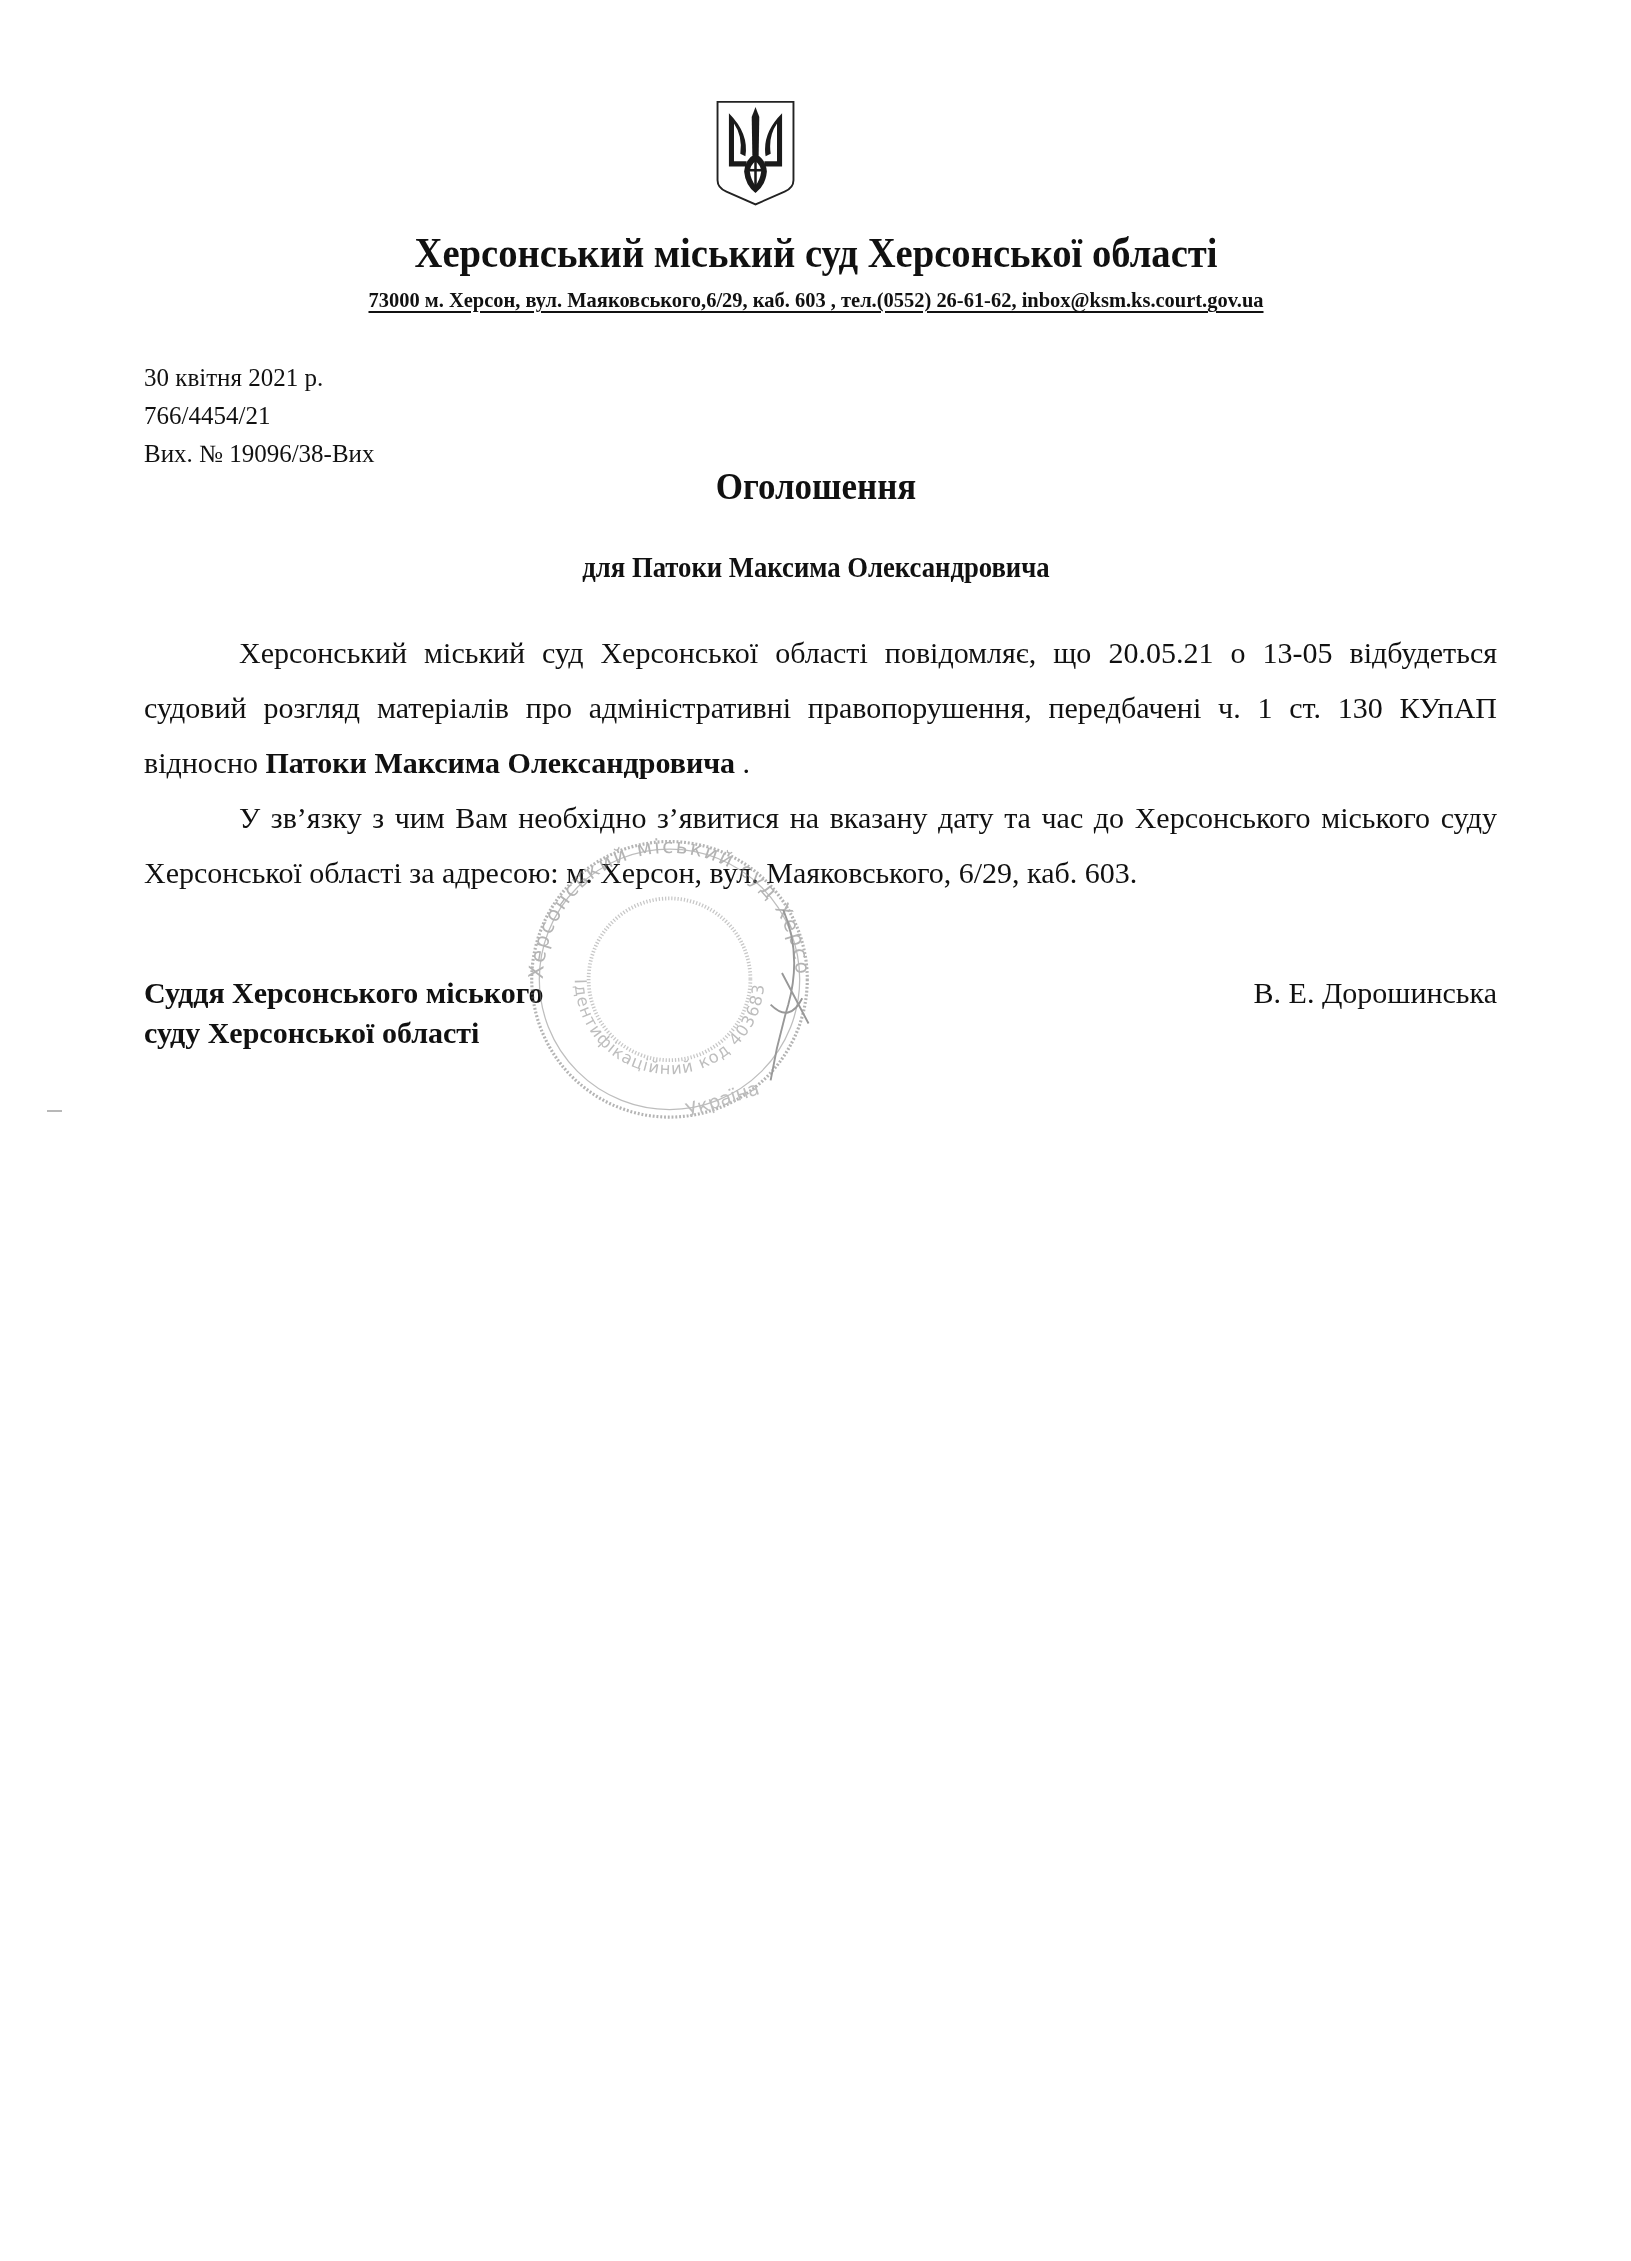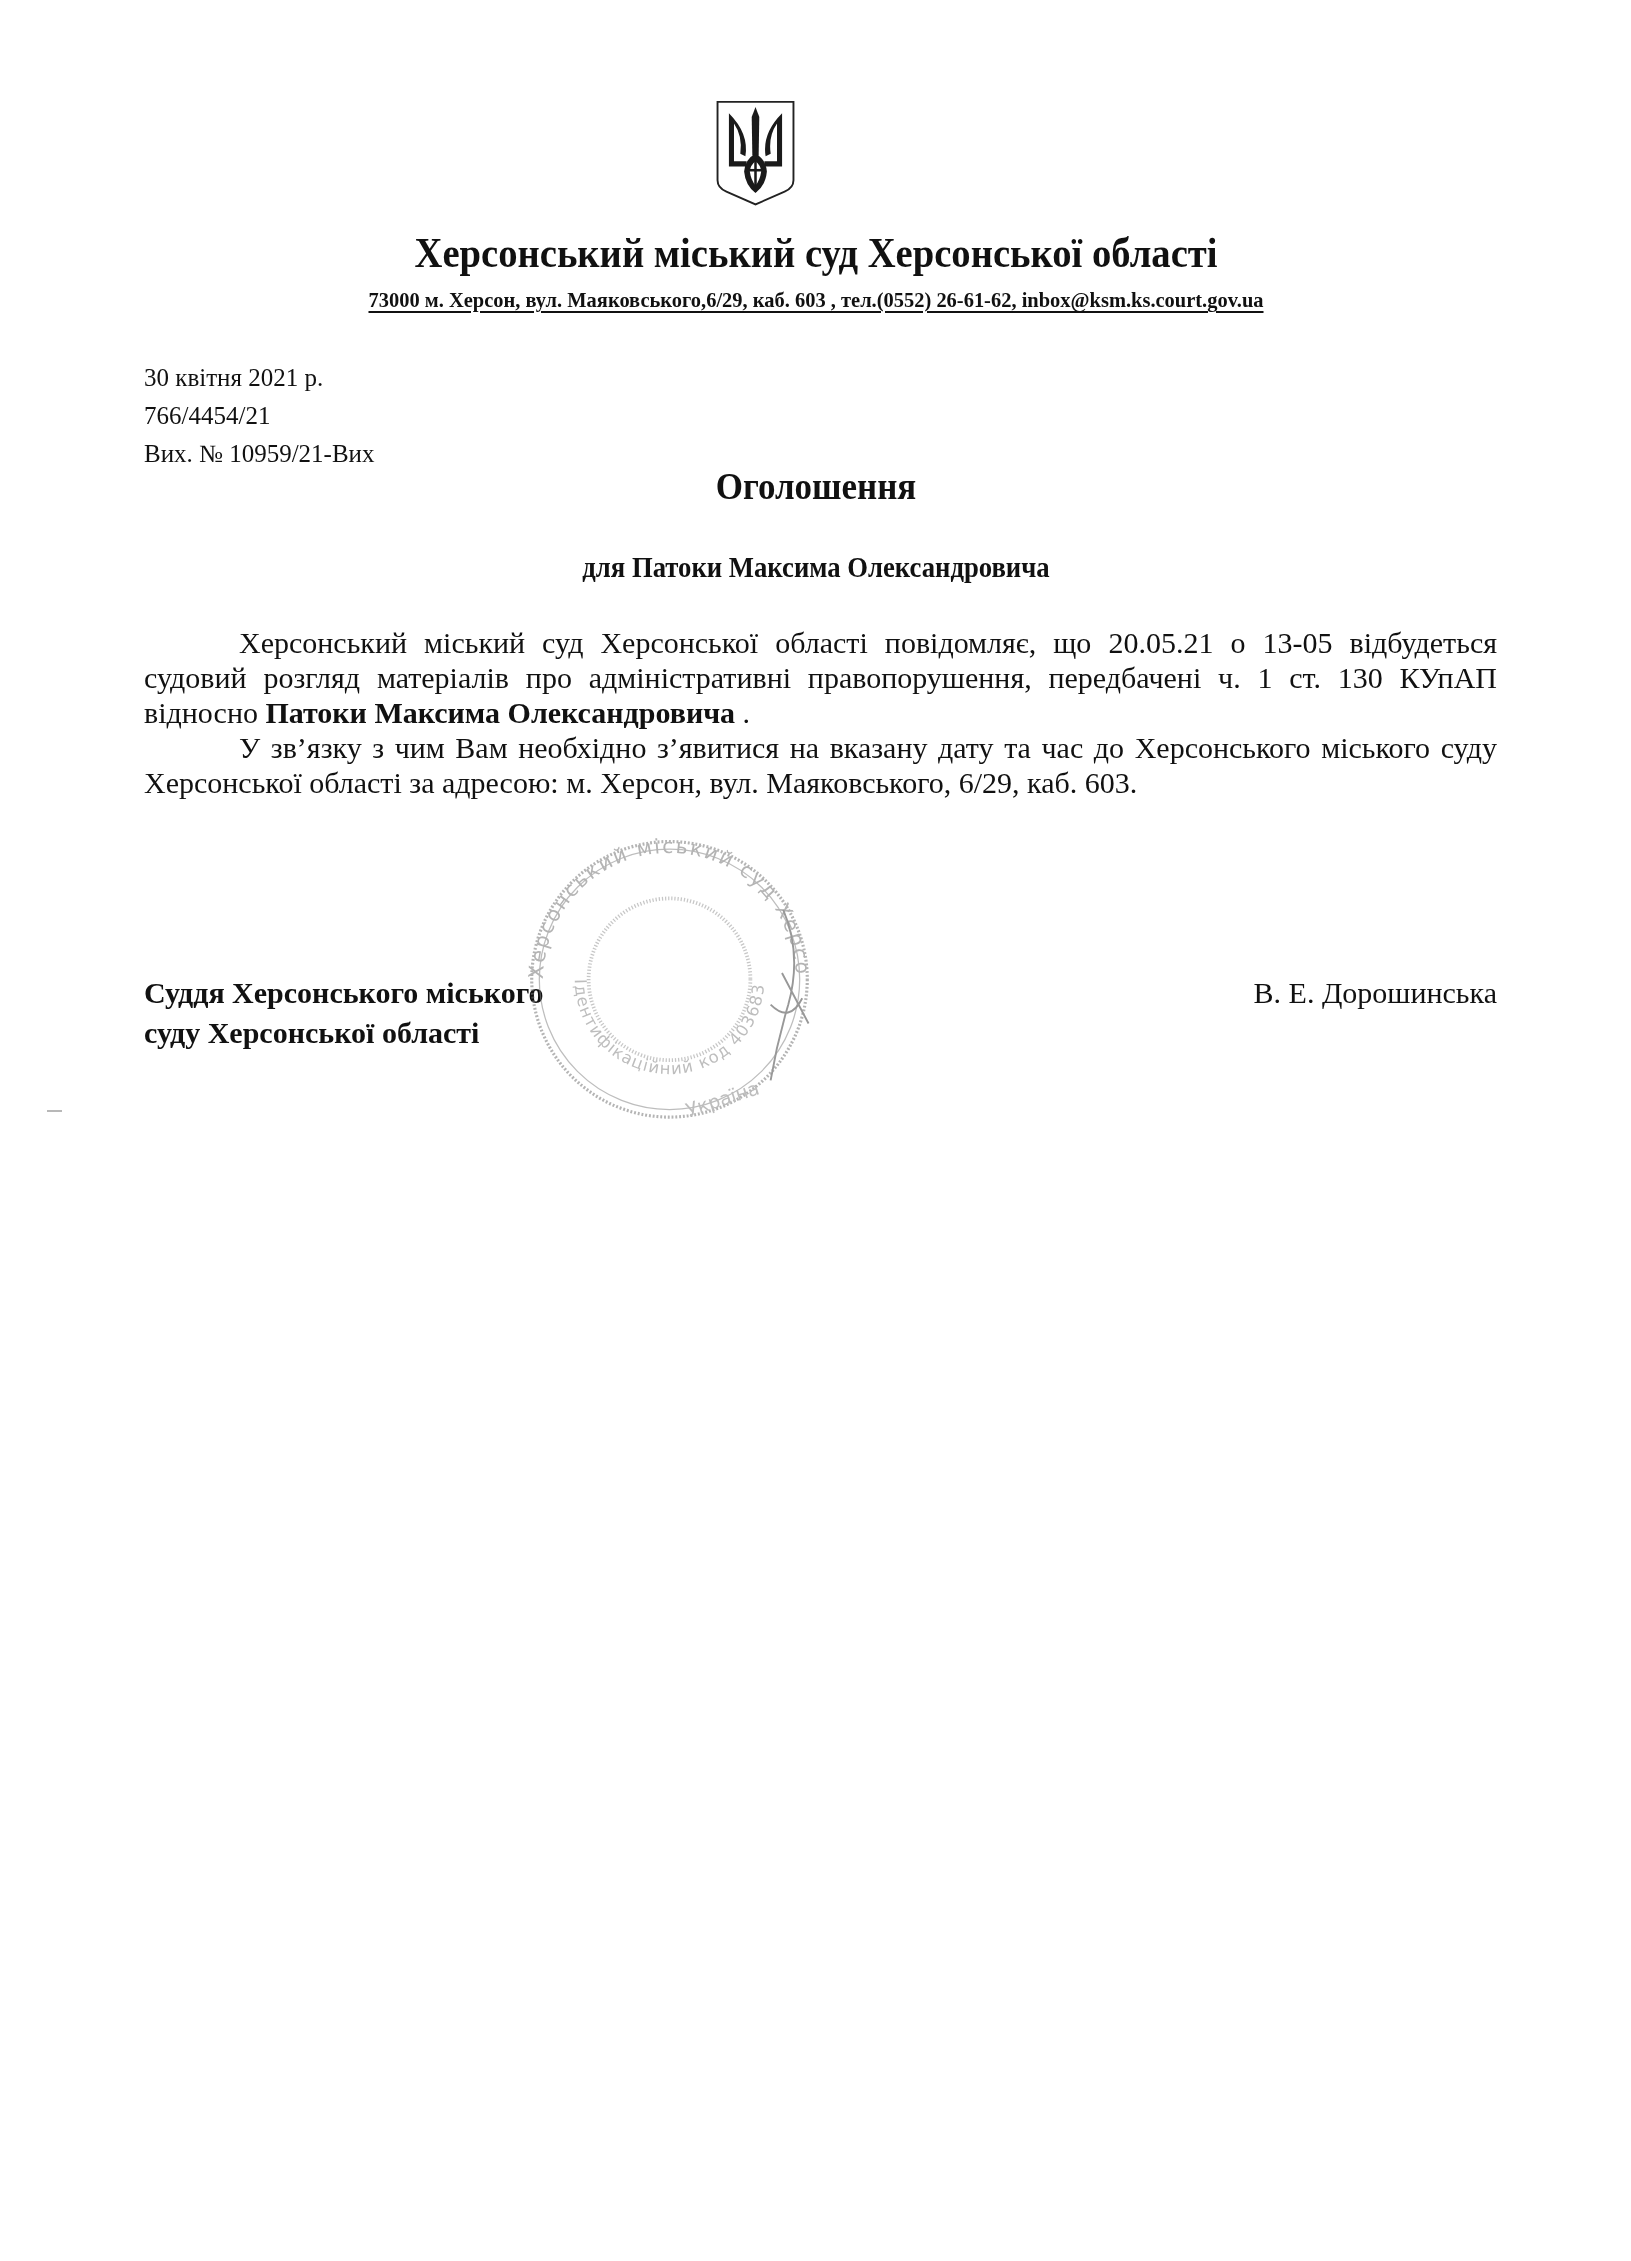--- a/index.html
+++ b/index.html
@@ -13,21 +13,21 @@
              font-weight: bold; transform: scaleX(0.93); transform-origin: center; }
   #address span { text-decoration: underline; text-decoration-thickness: 1.9px; text-underline-offset: 3.8px; }
   .meta { left: 144px; font-size: 25px; line-height: 39px; margin-top: 12px; }
   #meta-date { top: 346px; }
   #meta-case { top: 384px; }
   #meta-out { top: 422px; }
   #doc-heading { left: 0; width: 1632px; top: 464px; text-align: center; font-size: 38px;
                  font-weight: bold; transform: scaleX(0.92); transform-origin: center; }
   #addressee { left: 0; width: 1632px; top: 551px; text-align: center; font-size: 29px;
                font-weight: bold; transform: scaleX(0.92); transform-origin: center; }
-  #body { left: 144px; top: 625px; width: 1353px; font-size: 30px; line-height: 35px; text-align: justify; }
+  #body { left: 144px; top: 625px; width: 1353px; font-size: 30px; line-height: 55px; text-align: justify; }
   #body p { margin: 0; text-indent: 95px; text-align: justify; }
   #body p b { font-weight: bold; }
   #sig-left { left: 144px; top: 973px; font-size: 30px; font-weight: bold; line-height: 40px; }
   #sig-right { right: 135px; top: 973px; font-size: 30px; font-weight: normal; line-height: 40px; text-align: right; }
   #stamp { left: 505px; top: 815px; width: 329px; height: 316px; opacity: 0.55; }
   #scan-mark { left: 47px; top: 1110px; width: 15px; height: 1.9px; background: #888; opacity: 0.6; }
 </style>
 </head>
 <body>
 
@@ -47,21 +47,21 @@
   </svg>
 </div>
 
 <div id="title" class="abs">Херсонський міський суд Херсонської області</div>
 <div id="address" class="abs">
   <span>73000 м. Херсон, вул. Маяковського,6/29, каб. 603 , тел.(0552) 26-61-62, inbox@ksm.ks.court.gov.ua</span>
 </div>
 
 <div id="meta-date" class="abs meta">30 квітня 2021 р.</div>
 <div id="meta-case" class="abs meta">766/4454/21</div>
-<div id="meta-out" class="abs meta">Вих. № 10959/21-Вих</div>
+<div id="meta-out" class="abs meta">Вих. № 19096/38-Вих</div>
 
 <div id="doc-heading" class="abs">Оголошення</div>
 <div id="addressee" class="abs">для Патоки Максима Олександровича</div>
 
 <div id="body" class="abs">
   <p><span>Херсонський міський суд Херсонської області повідомляє, що 20.05.21 о 13-05 відбудеться судовий розгляд матеріалів про адміністративні правопорушення, передбачені ч. 1 ст. 130 КУпАП відносно </span><b>Патоки Максима Олександровича</b><span> .</span></p>
   <p>У зв’язку з чим Вам  необхідно з’явитися на вказану дату та час до Херсонського міського суду Херсонської області за адресою: м. Херсон, вул. Маяковського, 6/29, каб. 603.</p>
 </div>
 
 <div id="sig-left" class="abs">

